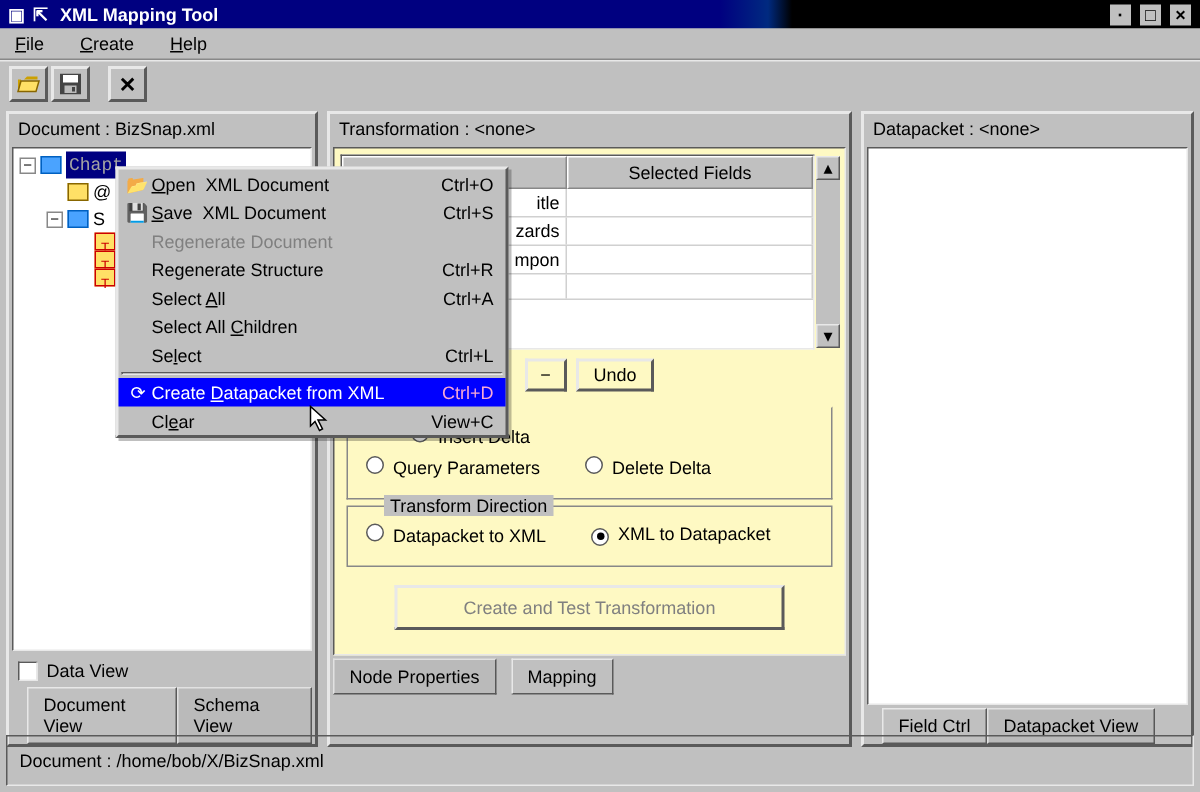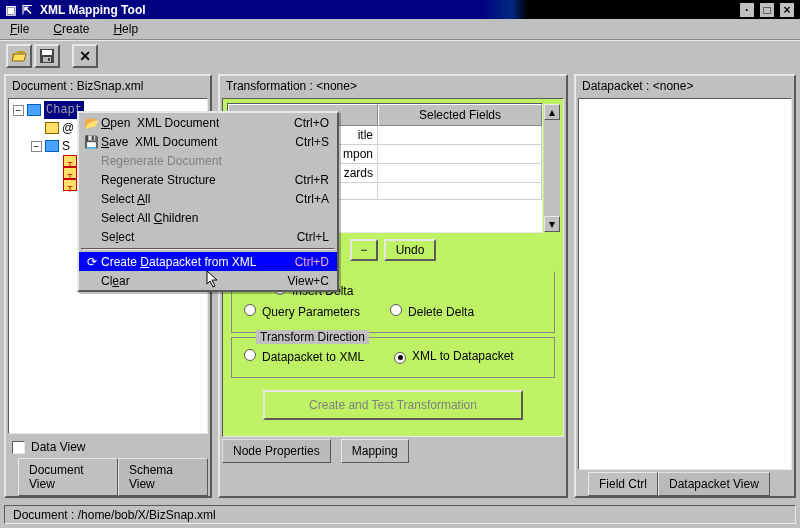--- a/index.html
+++ b/index.html
@@ -71,21 +71,21 @@
   .btn.sq { width:28px; text-align:center; padding:2px 0;}
   .group { margin:4px 8px; padding:8px 10px 10px 10px; position:relative;}
   .group > legend { position:absolute; top:-8px; left:24px; background:#c0c0c0; padding:0 4px;}
   .radio-row { display:flex; gap:30px; padding:3px 2px;}
   .radio { width:12px; height:12px; border-radius:50%; background:#fff; border:1px solid #5a5a5a;
            display:inline-flex; align-items:center; justify-content:center; margin-right:6px;}
   .radio.checked::after { content:""; width:5px; height:5px; border-radius:50%; background:#000;}
   .wide-btn { padding:6px 30px; color:#808080; margin:12px auto; display:block; width:260px; text-align:center;}
 
   
-  #statusbar { position:absolute; left:4px; right:4px; bottom:4px; height:19px;
+  #statusbar { position:absolute; left:4px; right:4px; bottom:4px; height:34px;
      display:flex; align-items:center; padding:0 8px;}
 
   
   #ctxmenu { position:absolute; left:77px; top:111px; width:262px; background:#c0c0c0;
      box-shadow:2px 2px 0 rgba(0,0,0,.25); z-index:50;}
   #ctxmenu .mi { display:flex; align-items:center; padding:2px 8px 2px 4px; height:19px;}
   #ctxmenu .mi .mic { width:18px; display:flex; justify-content:center; }
   #ctxmenu .mi .mitxt { flex:1; }
   #ctxmenu .mi .miacc { color:#000; }
   #ctxmenu .mi.disabled { color:#808080; }
@@ -180,37 +180,37 @@
     </div>
     <div class="tabbar">
       <div class="tab thin-out active">Document View</div>
       <div class="tab thin-out inactive">Schema View</div>
     </div>
   </div>
 
   <div id="mid" class="panel bevel-out">
     <div class="panel-title">Transformation : &lt;none&gt;</div>
 
-    <div class="thin-in" style="margin:2px; background:#bef264; padding-bottom:4px;">
+    <div class="thin-in" style="margin:2px; background:#fef9c3; padding-bottom:4px;">
       <div class="grid thin-in" style="margin:4px 20px 0 4px; position:relative; height:130px;">
         <div class="grid-head">
           <div class="gh" style="flex:0 0 150px;">&nbsp;</div>
           <div class="gh">Selected Fields</div>
         </div>
         <div class="grid-body">
           <div class="gr">
               <div class="gc" style="flex:0 0 150px; text-align:right;">itle</div>
               <div class="gc"></div>
             </div>
           <div class="gr">
+              <div class="gc" style="flex:0 0 150px; text-align:right;">zards</div>
+              <div class="gc"></div>
+            </div>
+          <div class="gr">
               <div class="gc" style="flex:0 0 150px; text-align:right;">mpon</div>
-              <div class="gc"></div>
-            </div>
-          <div class="gr">
-              <div class="gc" style="flex:0 0 150px; text-align:right;">zards</div>
               <div class="gc"></div>
             </div>
           <div class="gr">
               <div class="gc" style="flex:0 0 150px;"></div>
               <div class="gc"></div>
             </div>
         </div>
         <div class="scrollbar-v" style="right:-18px;">
           <div class="sbtn thin-out">▴</div>
           <div style="position:absolute;bottom:0;left:0;right:0;">

